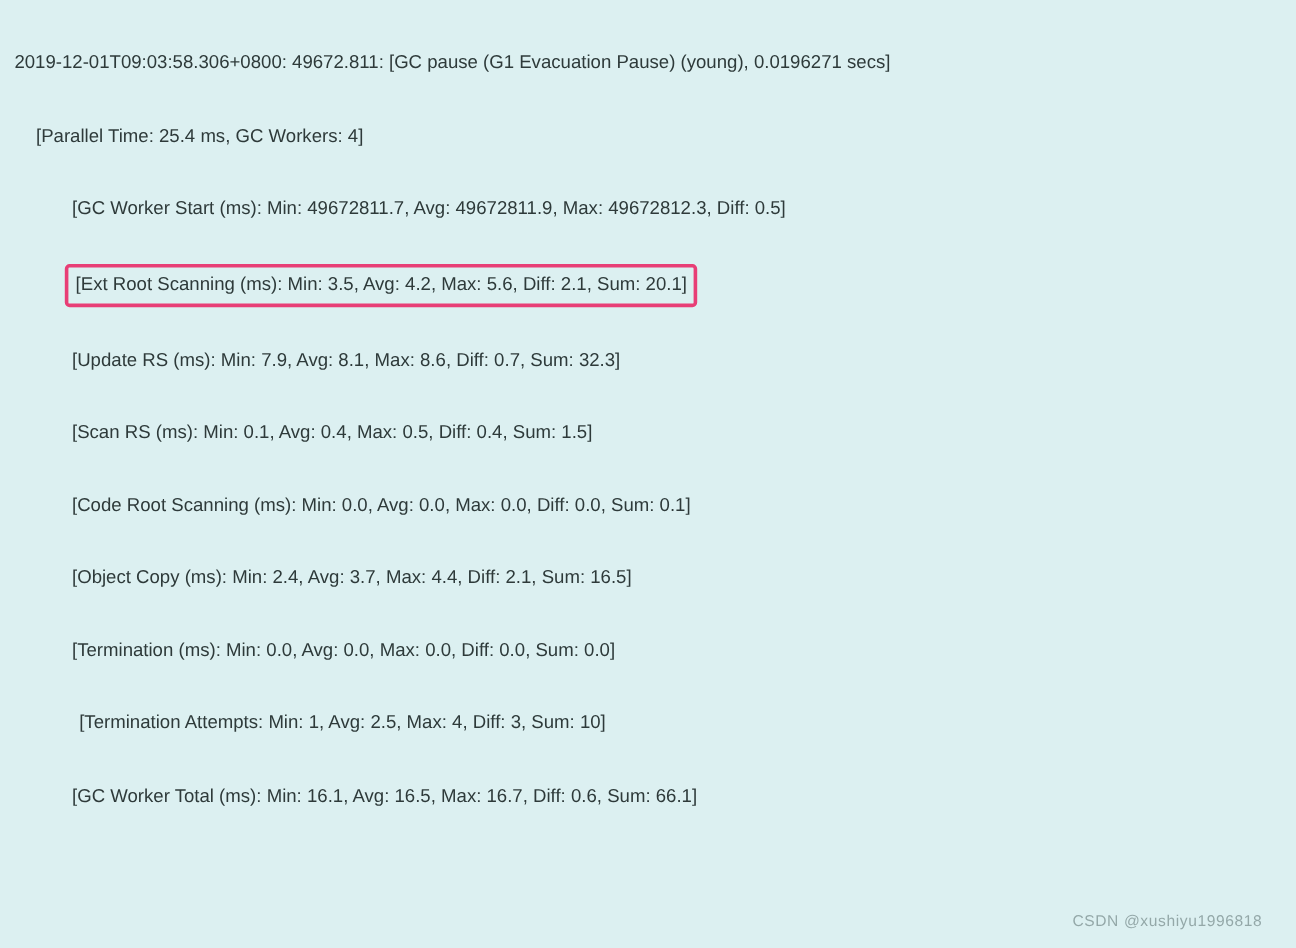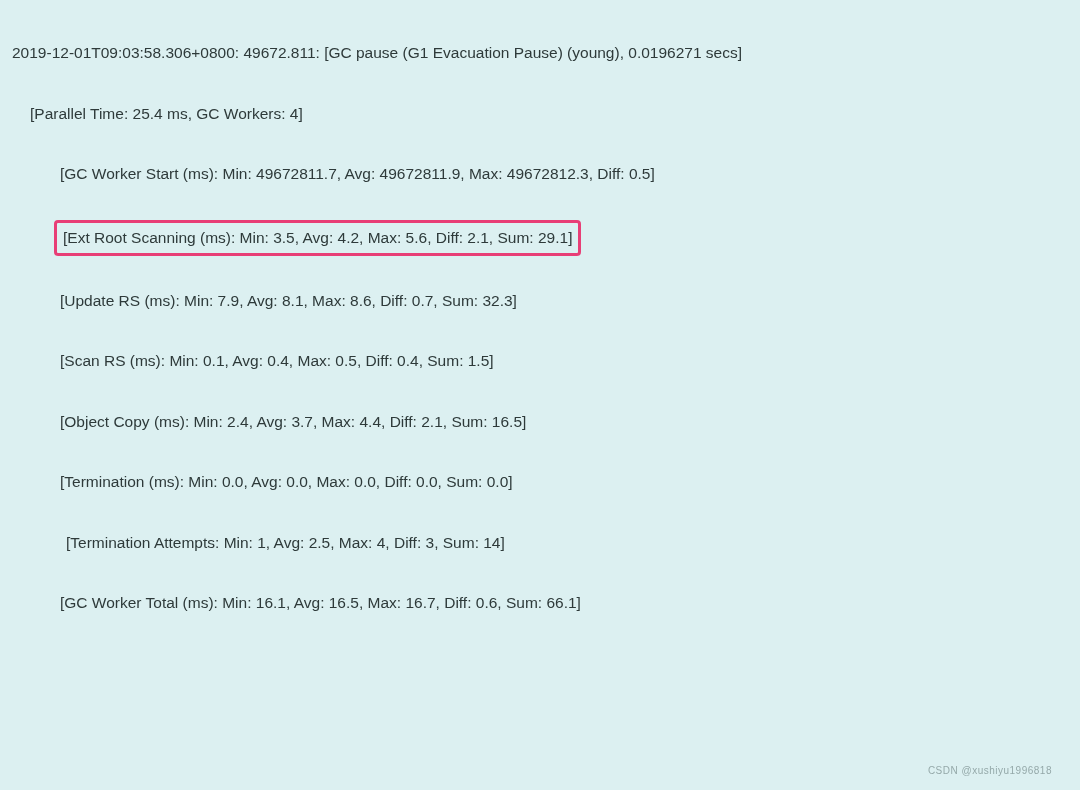--- a/index.html
+++ b/index.html
@@ -22,38 +22,39 @@
   .hl{
     display:inline-block;
     border:3px solid #e83e76;
     border-radius:4px;
     padding:0 6px;
     margin-left:-6px;
   }
   .wm{
     position:absolute;
     right:28px;bottom:10px;
-    font-size:10px;
+    font-size:13px;
     color:rgba(60,80,80,0.45);
     letter-spacing:0.5px;
   }
 </style>
 </head>
 <body>
 
 <div class="wrap">
 <span class="row i0">2019-12-01T09:03:58.306+0800: 49672.811: [GC pause (G1 Evacuation Pause) (young), 0.0196271 secs]</span>
 <span class="row i1">[Parallel Time: 25.4 ms, GC Workers: 4]</span>
 <span class="row i2">[GC Worker Start (ms): Min: 49672811.7, Avg: 49672811.9, Max: 49672812.3, Diff: 0.5]</span>
-<span class="row i2"><span class="hl">[Ext Root Scanning (ms): Min: 3.5, Avg: 4.2, Max: 5.6, Diff: 2.1, Sum: 29.1]</span></span>
+<span class="row i2"><span class="hl">[Ext Root Scanning (ms): Min: 3.5, Avg: 4.2, Max: 5.6, Diff: 2.1, Sum: 20.1]</span></span>
 <span class="row i2">[Update RS (ms): Min: 7.9, Avg: 8.1, Max: 8.6, Diff: 0.7, Sum: 32.3]</span>
 <span class="row i2">[Scan RS (ms): Min: 0.1, Avg: 0.4, Max: 0.5, Diff: 0.4, Sum: 1.5]</span>
+<span class="row i2">[Code Root Scanning (ms): Min: 0.0, Avg: 0.0, Max: 0.0, Diff: 0.0, Sum: 0.1]</span>
 <span class="row i2">[Object Copy (ms): Min: 2.4, Avg: 3.7, Max: 4.4, Diff: 2.1, Sum: 16.5]</span>
 <span class="row i2">[Termination (ms): Min: 0.0, Avg: 0.0, Max: 0.0, Diff: 0.0, Sum: 0.0]</span>
-<span class="row i3">[Termination Attempts: Min: 1, Avg: 2.5, Max: 4, Diff: 3, Sum: 14]</span>
+<span class="row i3">[Termination Attempts: Min: 1, Avg: 2.5, Max: 4, Diff: 3, Sum: 10]</span>
 <span class="row i2">[GC Worker Total (ms): Min: 16.1, Avg: 16.5, Max: 16.7, Diff: 0.6, Sum: 66.1]</span>
 
 
 
 
 
 
 
 
 

